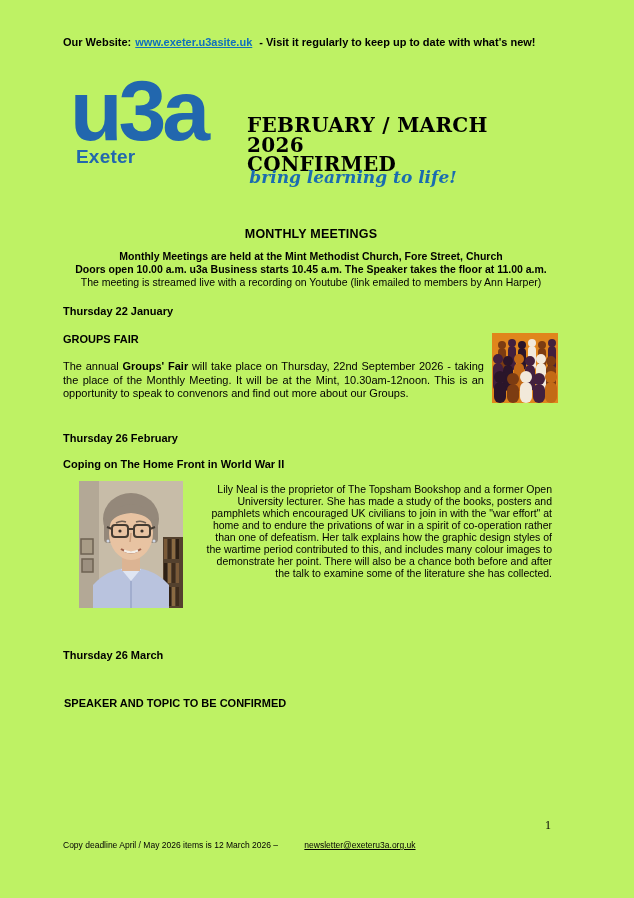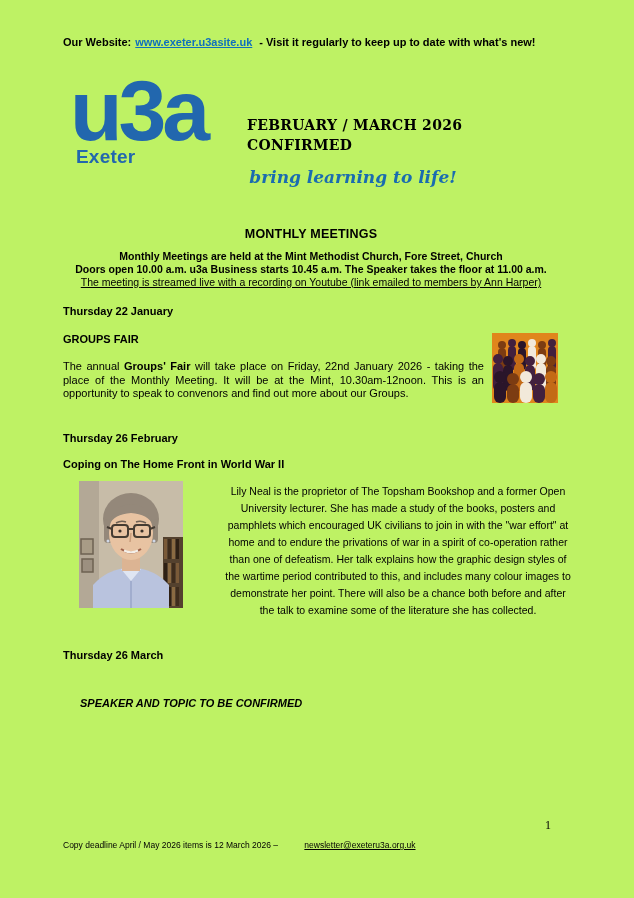--- a/index.html
+++ b/index.html
@@ -40,55 +40,55 @@
   }
   .logo-sub {
     left: 76px; top: 146px;
     font-size: 19px; font-weight: bold;
     color: var(--logo-blue, #2267ae);
     letter-spacing: 0.2px;
   }
   .title-block {
     left: 247px; top: 116px; width: 300px;
     font-family: "DejaVu Serif", serif;
-    font-size: 14px; line-height: 19.5px; font-weight: bold;
+    font-size: 20px; line-height: 19.5px; font-weight: bold;
     letter-spacing: 0.3px; color: #000;
   }
   .tagline {
     left: 148px; top: 167px; width: 410px;
     text-align: center;
     font-family: "DejaVu Serif", serif;
     font-style: italic; font-weight: bold;
     font-size: 17px; line-height: 21px;
     color: var(--tagline-blue, #1a6cb0);
   }
 
   
   .mm { left: 63px; top: 227px; width: 496px; text-align: center; color: #000; }
   .mm-heading { font-size: 12.5px; font-weight: bold; margin-bottom: 9px; letter-spacing: 0.2px; }
   .mm-line-bold { font-size: 10.5px; font-weight: bold; line-height: 13px; }
-  .mm-line-normal { font-size: 10.5px; line-height: 13px; text-decoration: underline; }
+  .mm-line-normal { font-size: 10.5px; line-height: 13px; }
 
   .event-date  { font-size: 11px; font-weight: bold; color: #000; }
   .event-title { font-size: 11px; font-weight: bold; color: #000; }
 
   .e1-body {
     left: 63px; top: 360px; width: 421px;
     font-size: 11px; line-height: 13.6px;
     text-align: justify; color: #000;
   }
   .e1-body b { font-weight: bold; }
 
   .groups-img { left: 492px; top: 333px; width: 66px; height: 70px; }
   .speaker-photo { left: 79px; top: 481px; width: 104px; height: 127px; }
 
   .e2-body {
-    left: 224px; top: 483px; width: 348px;
-    font-size: 10.5px; line-height: 17px;
-    text-align: center; color: #000;
+    left: 204px; top: 483px; width: 348px;
+    font-size: 10.5px; line-height: 12px;
+    text-align: right; color: #000;
   }
 
   
   .footer {
     left: 63px; top: 840px; width: 420px;
     font-size: 8.5px; color: #000;
     white-space: nowrap;
   }
   .footer a {
     color: #000;
@@ -173,21 +173,21 @@
         <circle cx="34" cy="44" r="6" fill="#f2e9da"></circle>
           <rect x="28" y="49" width="12" height="21" rx="6" fill="#f2e9da"></rect>
         <circle cx="47" cy="46" r="6" fill="#42203e"></circle>
           <rect x="41" y="51" width="12" height="19" rx="6" fill="#42203e"></rect>
         <circle cx="59" cy="44" r="6" fill="#c36a16"></circle>
           <rect x="53" y="49" width="12" height="21" rx="6" fill="#c36a16"></rect>
       </g>
     </svg>
   </div>
 
-  <div class="abs e1-body"><span>The annual </span><b>Groups' Fair</b><span> will take place on Friday, 22nd January 2026 - taking the place of the Monthly Meeting. It will be at the Mint, 10.30am-12noon. This is an opportunity to speak to convenors and find out more about our Groups.</span></div>
+  <div class="abs e1-body"><span>The annual </span><b>Groups' Fair</b><span> will take place on Thursday, 22nd September 2026 - taking the place of the Monthly Meeting. It will be at the Mint, 10.30am-12noon. This is an opportunity to speak to convenors and find out more about our Groups.</span></div>
 
   <div class="abs event-date" style="left:63px; top:432px;">Thursday 26 February</div>
   <div class="abs event-title" style="left:63px; top:458px;">Coping on The Home Front in World War II</div>
 
   <div class="abs speaker-photo">
     <svg width="104" height="127" viewBox="0 0 104 127" xmlns="http://www.w3.org/2000/svg">
       <rect x="0" y="0" width="104" height="127" fill="#c7bca8"></rect>
       <rect x="0" y="0" width="20" height="127" fill="#b3a896"></rect>
 
       <rect x="2" y="58" width="12" height="15" fill="#a89c86" stroke="#6e6252" stroke-width="1.5"></rect>
@@ -237,18 +237,18 @@
       <path d="M45,69.5 Q52,73 59,69.5" stroke="#f4efe8" stroke-width="2" fill="none"></path>
 
       <circle cx="29" cy="60" r="1.5" fill="#cfd8e8"></circle>
       <circle cx="75" cy="60" r="1.5" fill="#cfd8e8"></circle>
     </svg>
   </div>
 
   <div class="abs e2-body">Lily Neal is the proprietor of The Topsham Bookshop and a former Open University lecturer.  She has made a study of the books, posters and pamphlets which encouraged UK civilians to join in with the "war effort" at home and to endure the privations of war in a spirit of co-operation rather than one of defeatism.  Her talk explains how the graphic design styles of the wartime period contributed to this, and includes many colour images to demonstrate her point.  There will also be a chance both before and after the talk to examine some of the literature she has collected.</div>
 
   <div class="abs event-date" style="left:63px; top:649px;">Thursday 26 March</div>
-  <div class="abs event-title" style="left:80px; top:697px;font-style:italic;">SPEAKER AND TOPIC TO BE CONFIRMED</div>
+  <div class="abs event-title" style="left:64px; top:697px;">SPEAKER AND TOPIC TO BE CONFIRMED</div>
 
   <div class="abs page-number">1</div>
   <div class="abs footer"><span>Copy deadline April / May 2026 items is 12 March 2026 – </span><a>newsletter@exeteru3a.org.uk</a></div>
 
 </div>
 
 </body></html>

